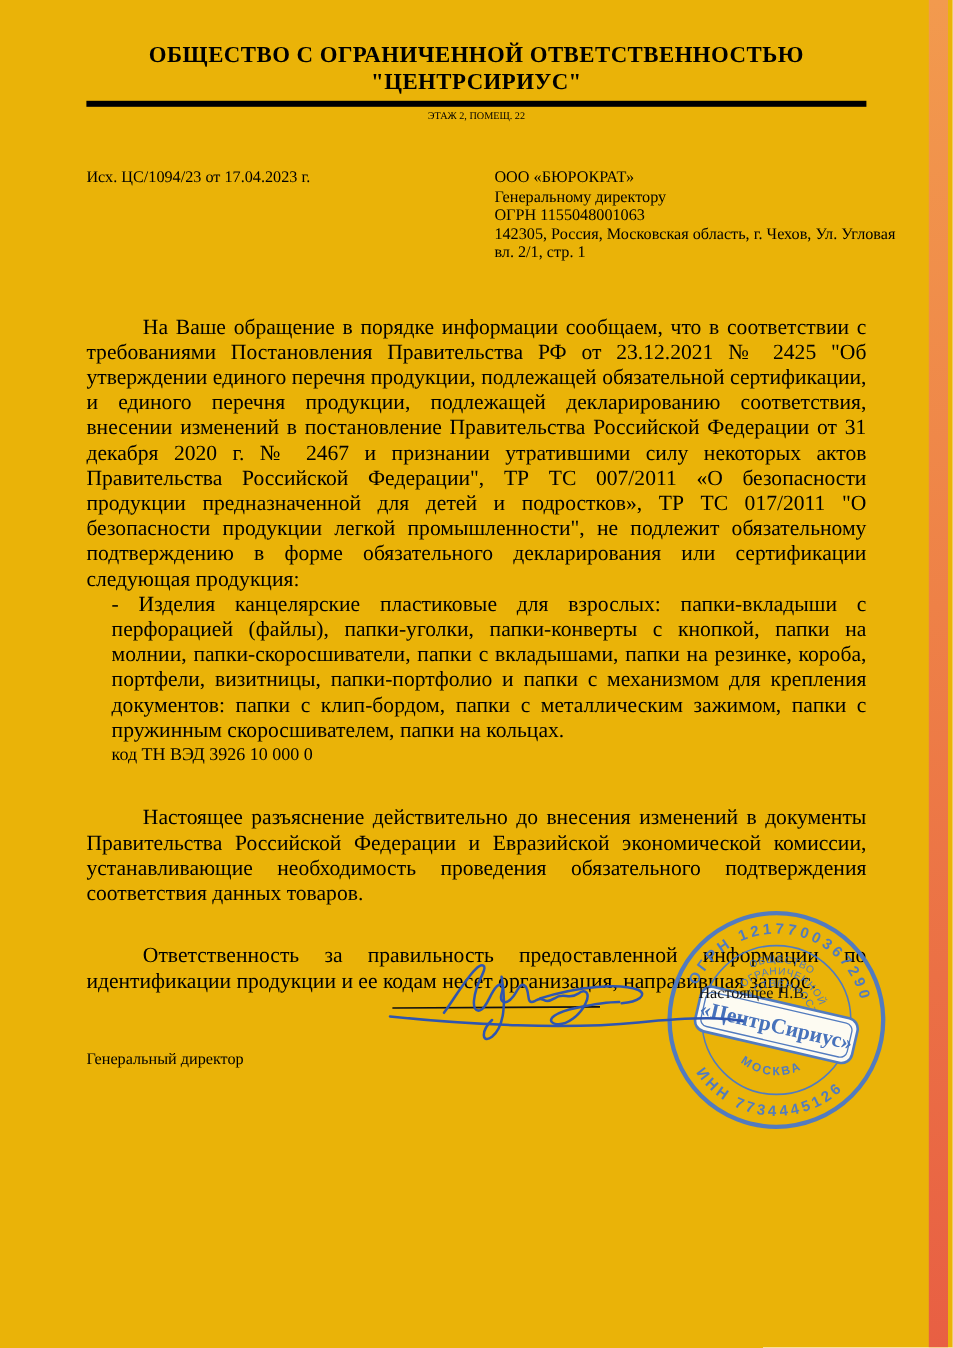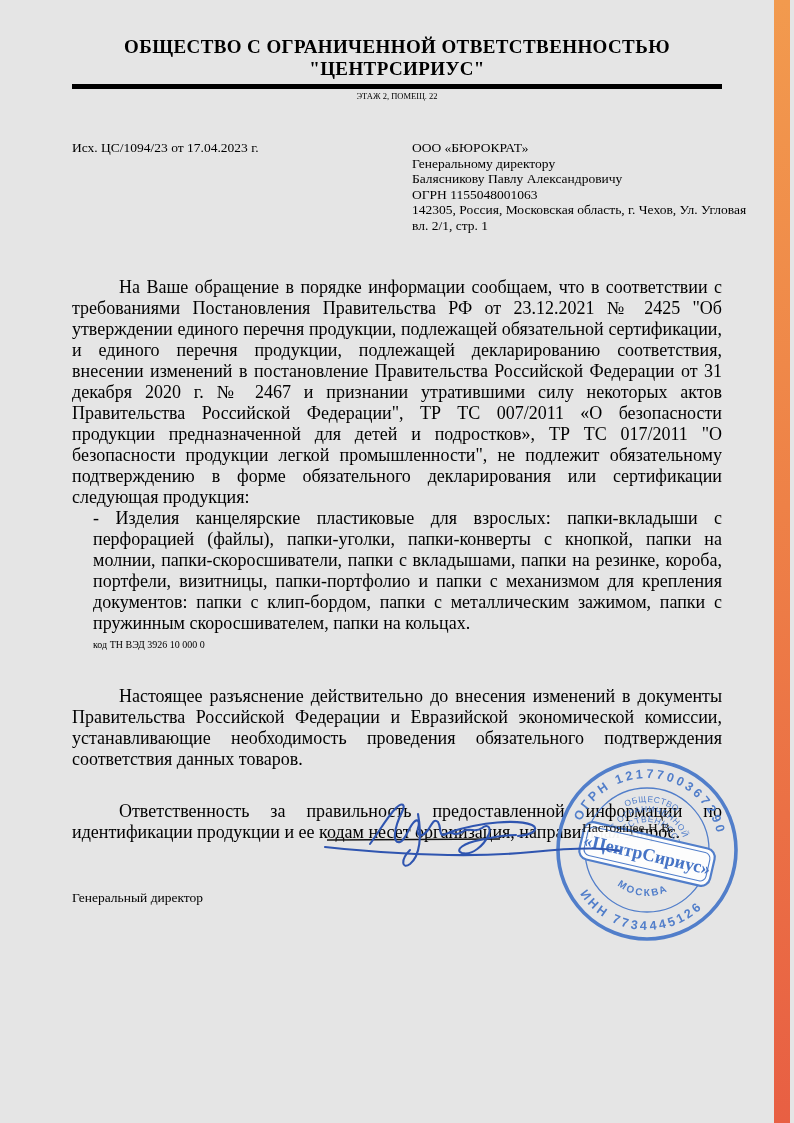--- a/index.html
+++ b/index.html
@@ -1,17 +1,17 @@
 <!DOCTYPE html>
 <html><head>
 <meta charset="utf-8">
 <style>
   html,body { margin:0; padding:0; background:#ffffff; }
   .page {
-    position:relative; width:794px; height:1123px; background:#e5e5e5;
+    position:relative; width:794px; height:1123px; background:#eab308;
     font-family:"Liberation Serif", serif; color:#000; overflow:hidden;
   }
   .stripe {
     position:absolute; top:0; right:4px; width:16px; height:1123px;
     background:linear-gradient(180deg, #F29A4E 0%, #EE8147 45%, #E85F43 100%);
   }
   .content { position:absolute; left:72px; top:0; width:650px; padding-top:36px; }
 
   .org-name { text-align:center; font-weight:bold; font-size:19px; line-height:22px; letter-spacing:0.4px; }
   .divider { height:5px; background:#000; margin-top:4px; }
@@ -21,21 +21,21 @@
   .ref { font-size:13.5px; }
   .recipient { width:310px; font-size:13.5px; line-height:15.5px; }
   .recipient > div { white-space:nowrap; }
 
   .letter-title { text-align:center; margin-top:22px; font-size:15px; letter-spacing:0.9px; line-height:19px; }
 
   .body-text { margin-top:44px; }
   .para { margin:0; font-size:18px; line-height:21px; text-align:justify; }
   .indent { text-indent:47px; }
   .list-block { margin-left:21px; }
-  .code-line { margin:0; font-size:10px; line-height:21px; }
+  .code-line { margin:0; font-size:15px; line-height:21px; }
   .gap { margin-top:31px; }
 
   .sig-role { margin-top:46px; font-size:13.5px; line-height:17px; }
 
   .signature-svg { position:absolute; left:322px; top:792px; width:300px; height:85px; z-index:3; }
   .stamp-wrap { position:absolute; left:553px; top:756px; width:188px; height:188px; z-index:2; opacity:0.95; }
   .sig-name { position:absolute; left:582px; top:820px; font-size:13.5px; z-index:4; color:#111; }
 
   .stamp-arc-text { font-family:"Liberation Sans", sans-serif; font-weight:bold; font-size:12.5px; letter-spacing:3px; }
   .stamp-org-text { font-family:"Liberation Sans", sans-serif; font-size:8.5px; letter-spacing:0.6px; }
@@ -58,21 +58,20 @@
       <div class="org-address">
         <div>ЭТАЖ 2, ПОМЕЩ. 22</div>
       </div>
     </div>
 
     <div class="meta-row">
       <div class="ref">Исх. ЦС/1094/23 от 17.04.2023 г.</div>
       <div class="recipient">
         <div>ООО «БЮРОКРАТ»</div>
         <div>Генеральному директору</div>
-        <div>Балясникову Павлу Александровичу</div>
         <div>ОГРН 1155048001063</div>
         <div>142305, Россия, Московская область, г. Чехов, Ул. Угловая</div>
         <div>вл. 2/1, стр. 1</div>
       </div>
     </div>
 
 
     <div class="body-text">
       <p class="para indent">На Ваше обращение в порядке информации сообщаем, что в соответствии с требованиями Постановления Правительства РФ от 23.12.2021 № 2425 "Об утверждении единого перечня продукции, подлежащей обязательной сертификации, и единого перечня продукции, подлежащей декларированию соответствия, внесении изменений в постановление Правительства Российской Федерации от 31 декабря 2020 г. № 2467 и признании утратившими силу некоторых актов Правительства Российской Федерации", ТР ТС 007/2011 «О безопасности продукции предназначенной для детей и подростков», ТР ТС 017/2011 "О безопасности продукции легкой промышленности", не подлежит обязательному подтверждению в форме обязательного декларирования или сертификации следующая продукция:</p>
       <div class="list-block">

